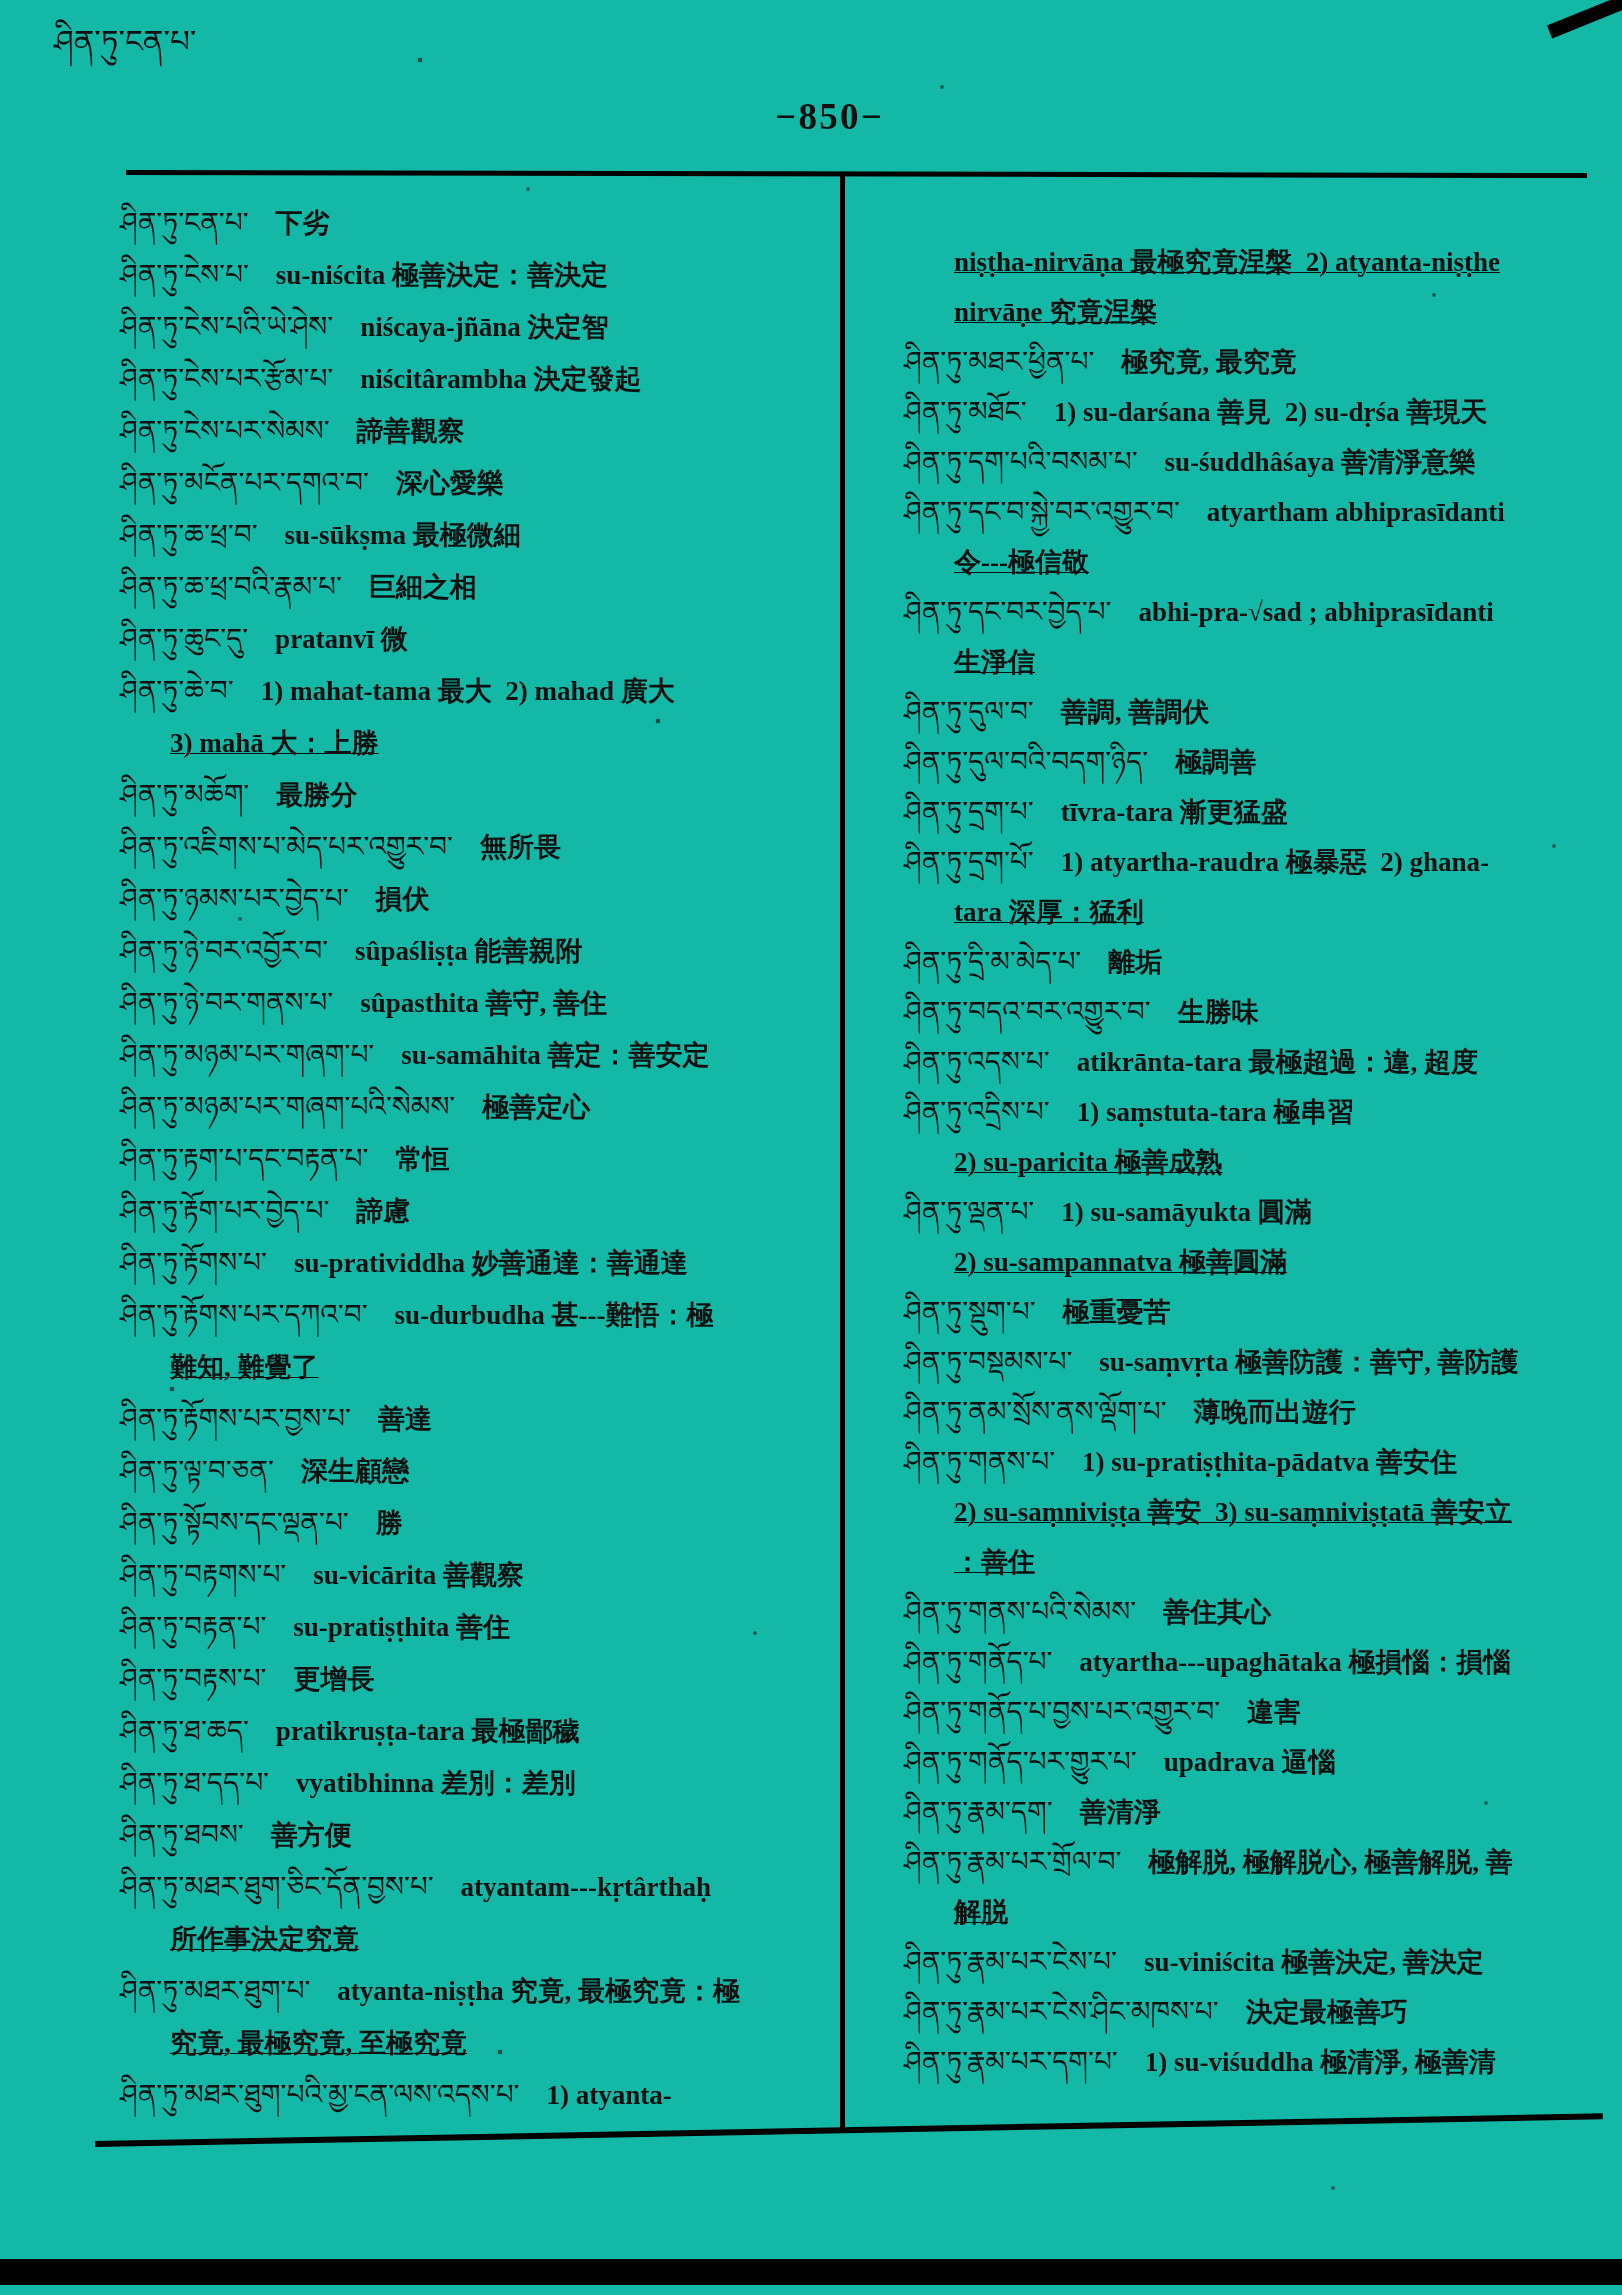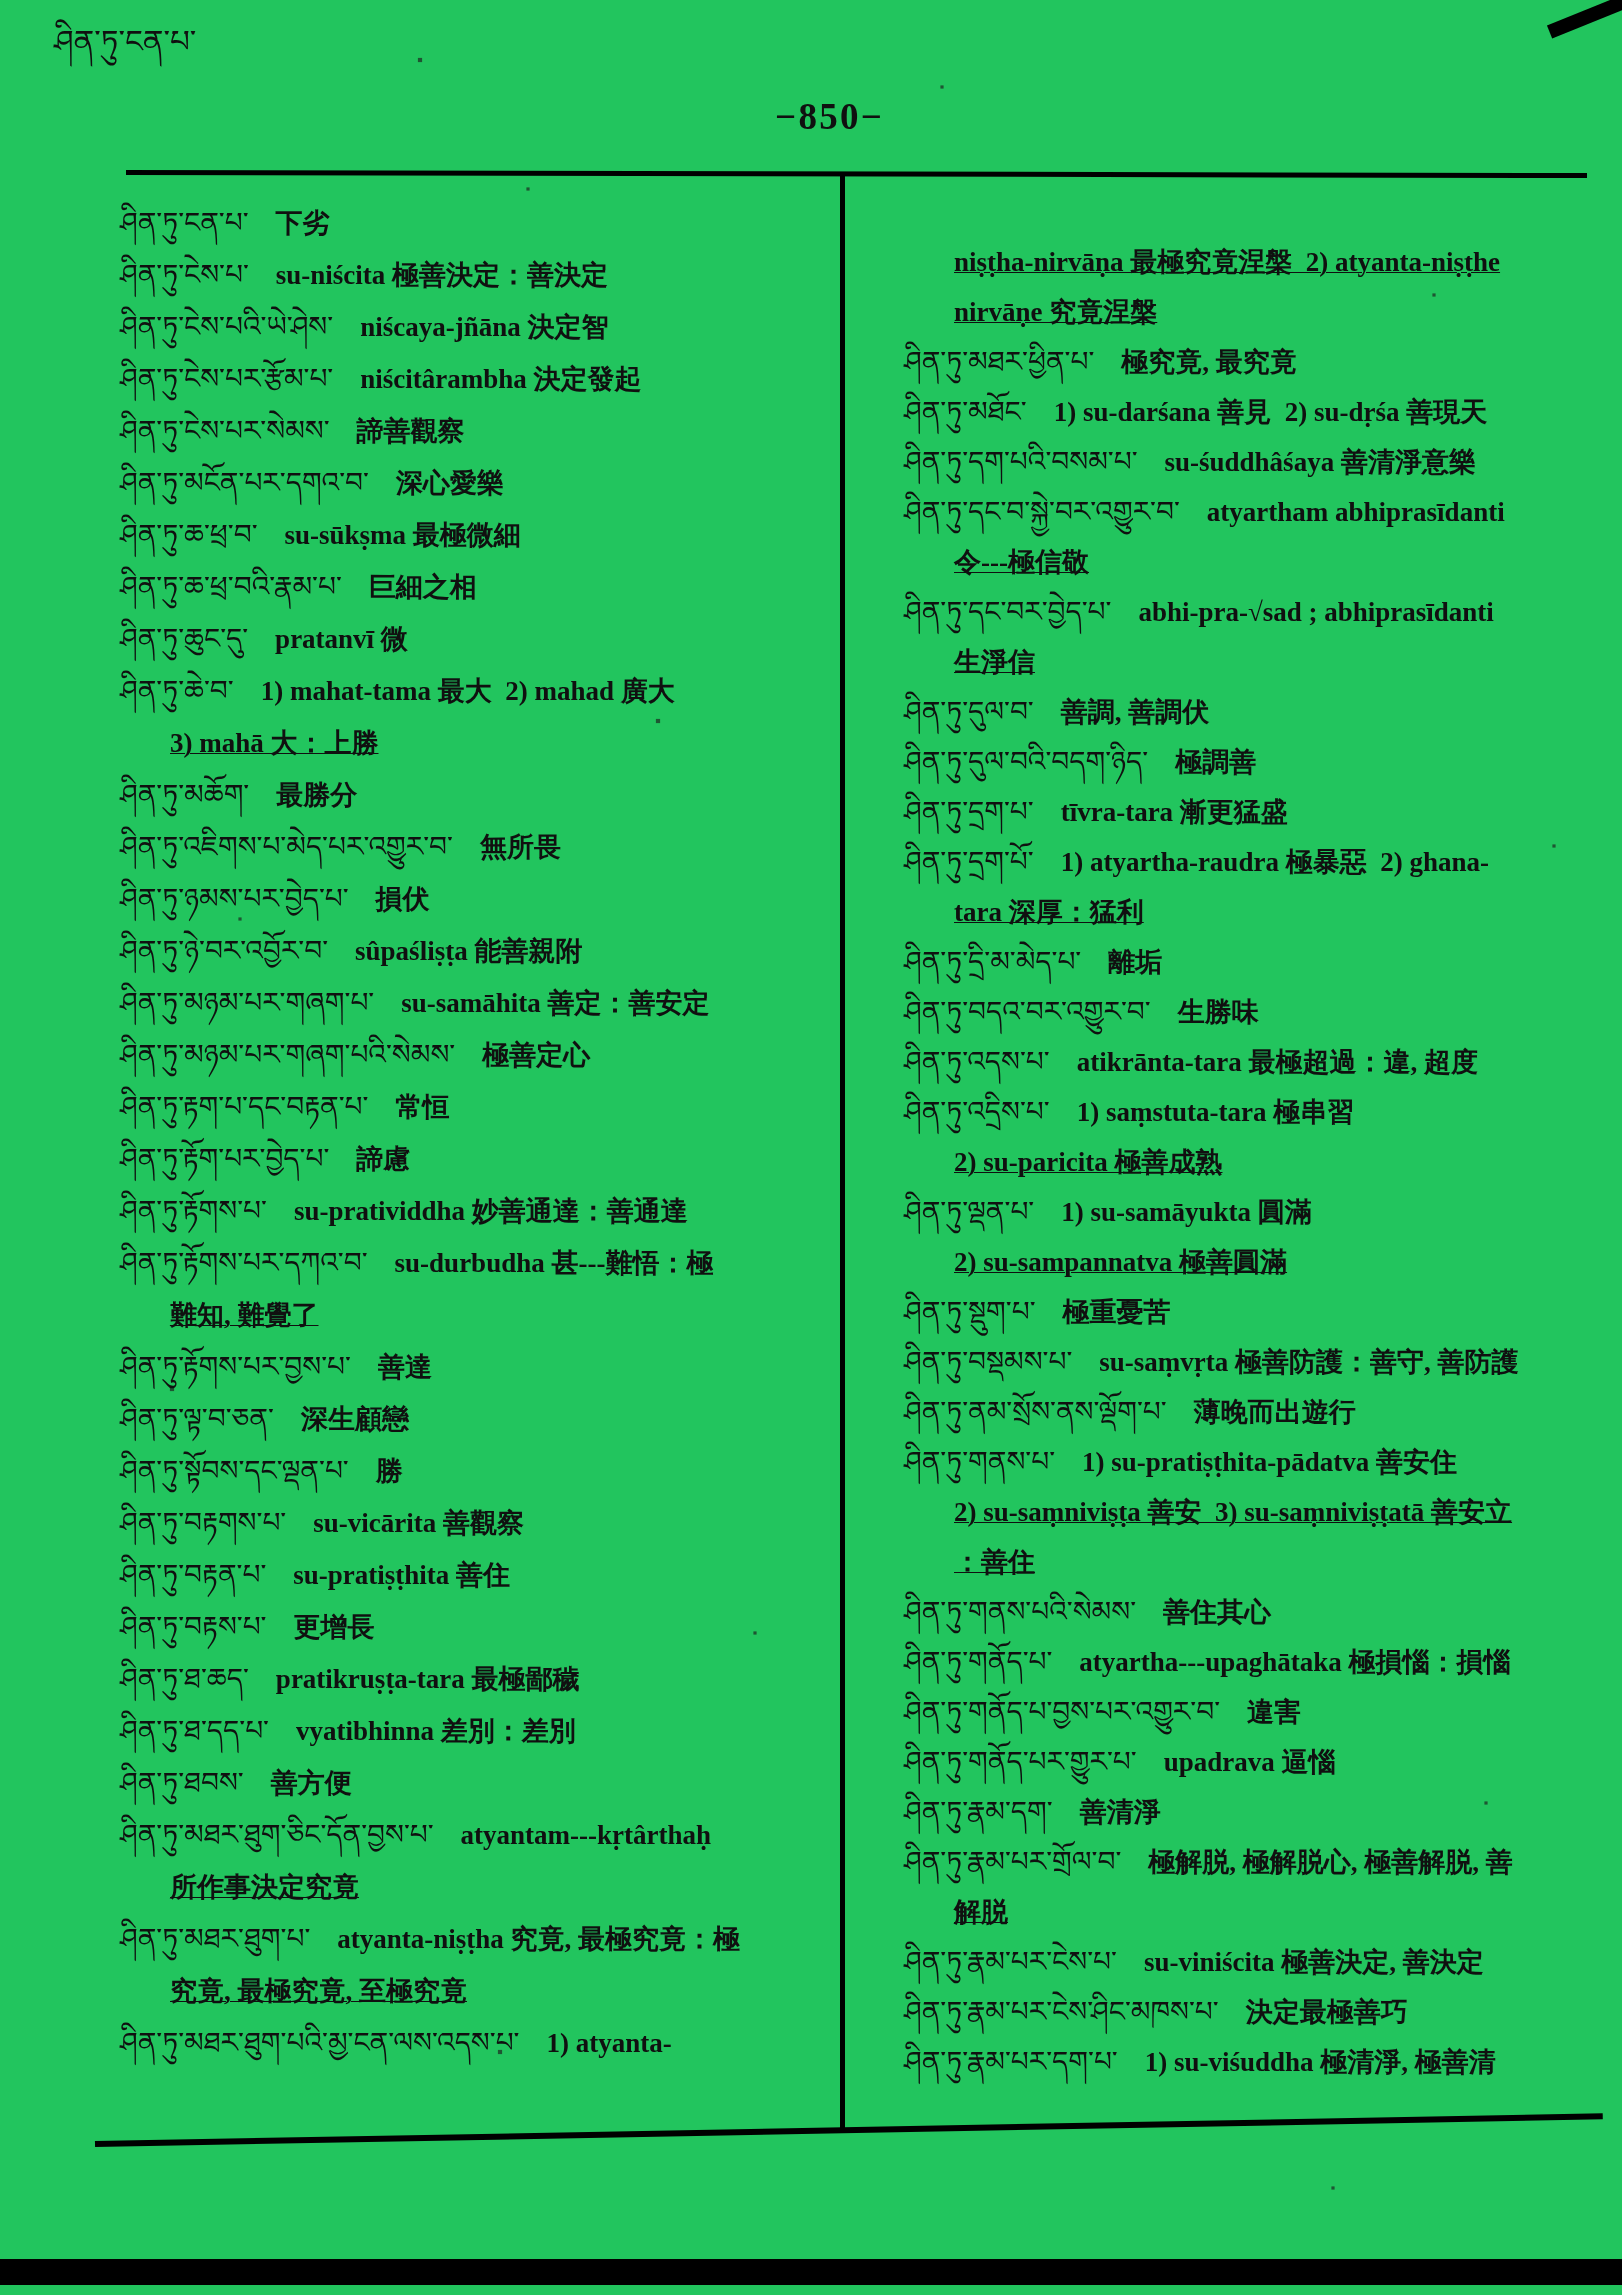--- a/index.html
+++ b/index.html
@@ -1,19 +1,19 @@
 <!DOCTYPE html>
 <html style="font-size:9px"><head>
 <meta charset="utf-8">
 <style>
   html,body{margin:0;padding:0;background:#e8e8e6;}
   #page{
     position:relative;
     width:1623px;height:2295px;
-    background:#22c55e;
+    background:#14b8a6;
     overflow:hidden;
     font-family:"Liberation Serif","DejaVu Serif",serif;
     color:#101010;
   }
   
   #running-head{
     position:absolute;left:54px;top:24px;
     font-family:"DejaVu Sans",sans-serif;
     font-size:31px;line-height:1.1;
   }
@@ -78,20 +78,21 @@
       <div class="line"><span class="tib">ཤིན་ཏུ་མངོན་པར་དགའ་བ་</span><span class="txt">深心愛樂</span></div>
       <div class="line"><span class="tib">ཤིན་ཏུ་ཆ་ཕྲ་བ་</span><span class="txt">su-sūkṣma 最極微細</span></div>
       <div class="line"><span class="tib">ཤིན་ཏུ་ཆ་ཕྲ་བའི་རྣམ་པ་</span><span class="txt">巨細之相</span></div>
       <div class="line"><span class="tib">ཤིན་ཏུ་ཆུང་དུ་</span><span class="txt">pratanvī 微</span></div>
       <div class="line"><span class="tib">ཤིན་ཏུ་ཆེ་བ་</span><span class="txt">1) mahat-tama 最大  2) mahad 廣大</span></div>
       <div class="line indent"><span class="txt">3) mahā 大：上勝</span></div>
       <div class="line"><span class="tib">ཤིན་ཏུ་མཆོག་</span><span class="txt">最勝分</span></div>
       <div class="line"><span class="tib">ཤིན་ཏུ་འཇིགས་པ་མེད་པར་འགྱུར་བ་</span><span class="txt">無所畏</span></div>
       <div class="line"><span class="tib">ཤིན་ཏུ་ཉམས་པར་བྱེད་པ་</span><span class="txt">損伏</span></div>
       <div class="line"><span class="tib">ཤིན་ཏུ་ཉེ་བར་འབྱོར་བ་</span><span class="txt">sûpaśliṣṭa 能善親附</span></div>
+      <div class="line"><span class="tib">ཤིན་ཏུ་ཉེ་བར་གནས་པ་</span><span class="txt">sûpasthita 善守, 善住</span></div>
       <div class="line"><span class="tib">ཤིན་ཏུ་མཉམ་པར་གཞག་པ་</span><span class="txt">su-samāhita 善定：善安定</span></div>
       <div class="line"><span class="tib">ཤིན་ཏུ་མཉམ་པར་གཞག་པའི་སེམས་</span><span class="txt">極善定心</span></div>
       <div class="line"><span class="tib">ཤིན་ཏུ་རྟག་པ་དང་བརྟན་པ་</span><span class="txt">常恒</span></div>
       <div class="line"><span class="tib">ཤིན་ཏུ་རྟོག་པར་བྱེད་པ་</span><span class="txt">諦慮</span></div>
       <div class="line"><span class="tib">ཤིན་ཏུ་རྟོགས་པ་</span><span class="txt">su-pratividdha 妙善通達：善通達</span></div>
       <div class="line"><span class="tib">ཤིན་ཏུ་རྟོགས་པར་དཀའ་བ་</span><span class="txt">su-durbudha 甚---難悟：極</span></div>
       <div class="line indent"><span class="txt">難知, 難覺了</span></div>
       <div class="line"><span class="tib">ཤིན་ཏུ་རྟོགས་པར་བྱས་པ་</span><span class="txt">善達</span></div>
       <div class="line"><span class="tib">ཤིན་ཏུ་ལྟ་བ་ཅན་</span><span class="txt">深生顧戀</span></div>
       <div class="line"><span class="tib">ཤིན་ཏུ་སྟོབས་དང་ལྡན་པ་</span><span class="txt">勝</span></div>

